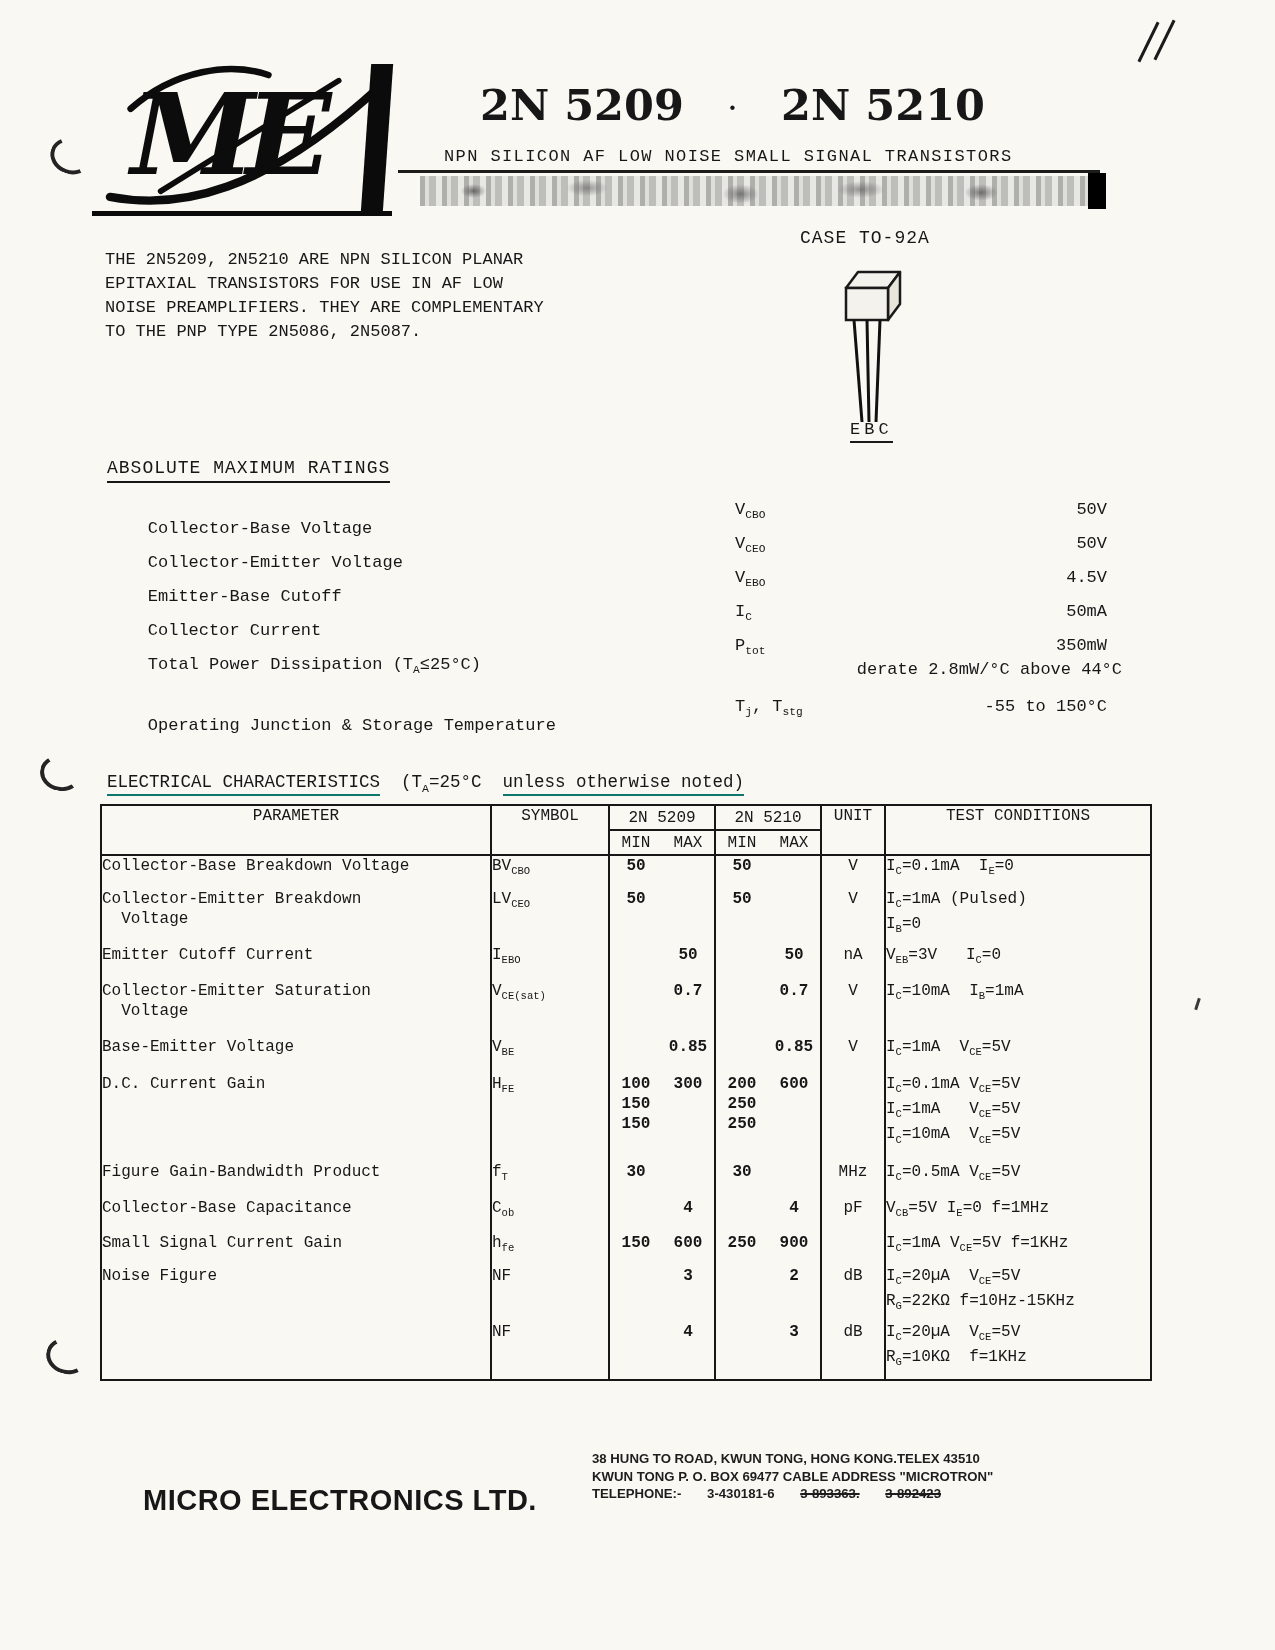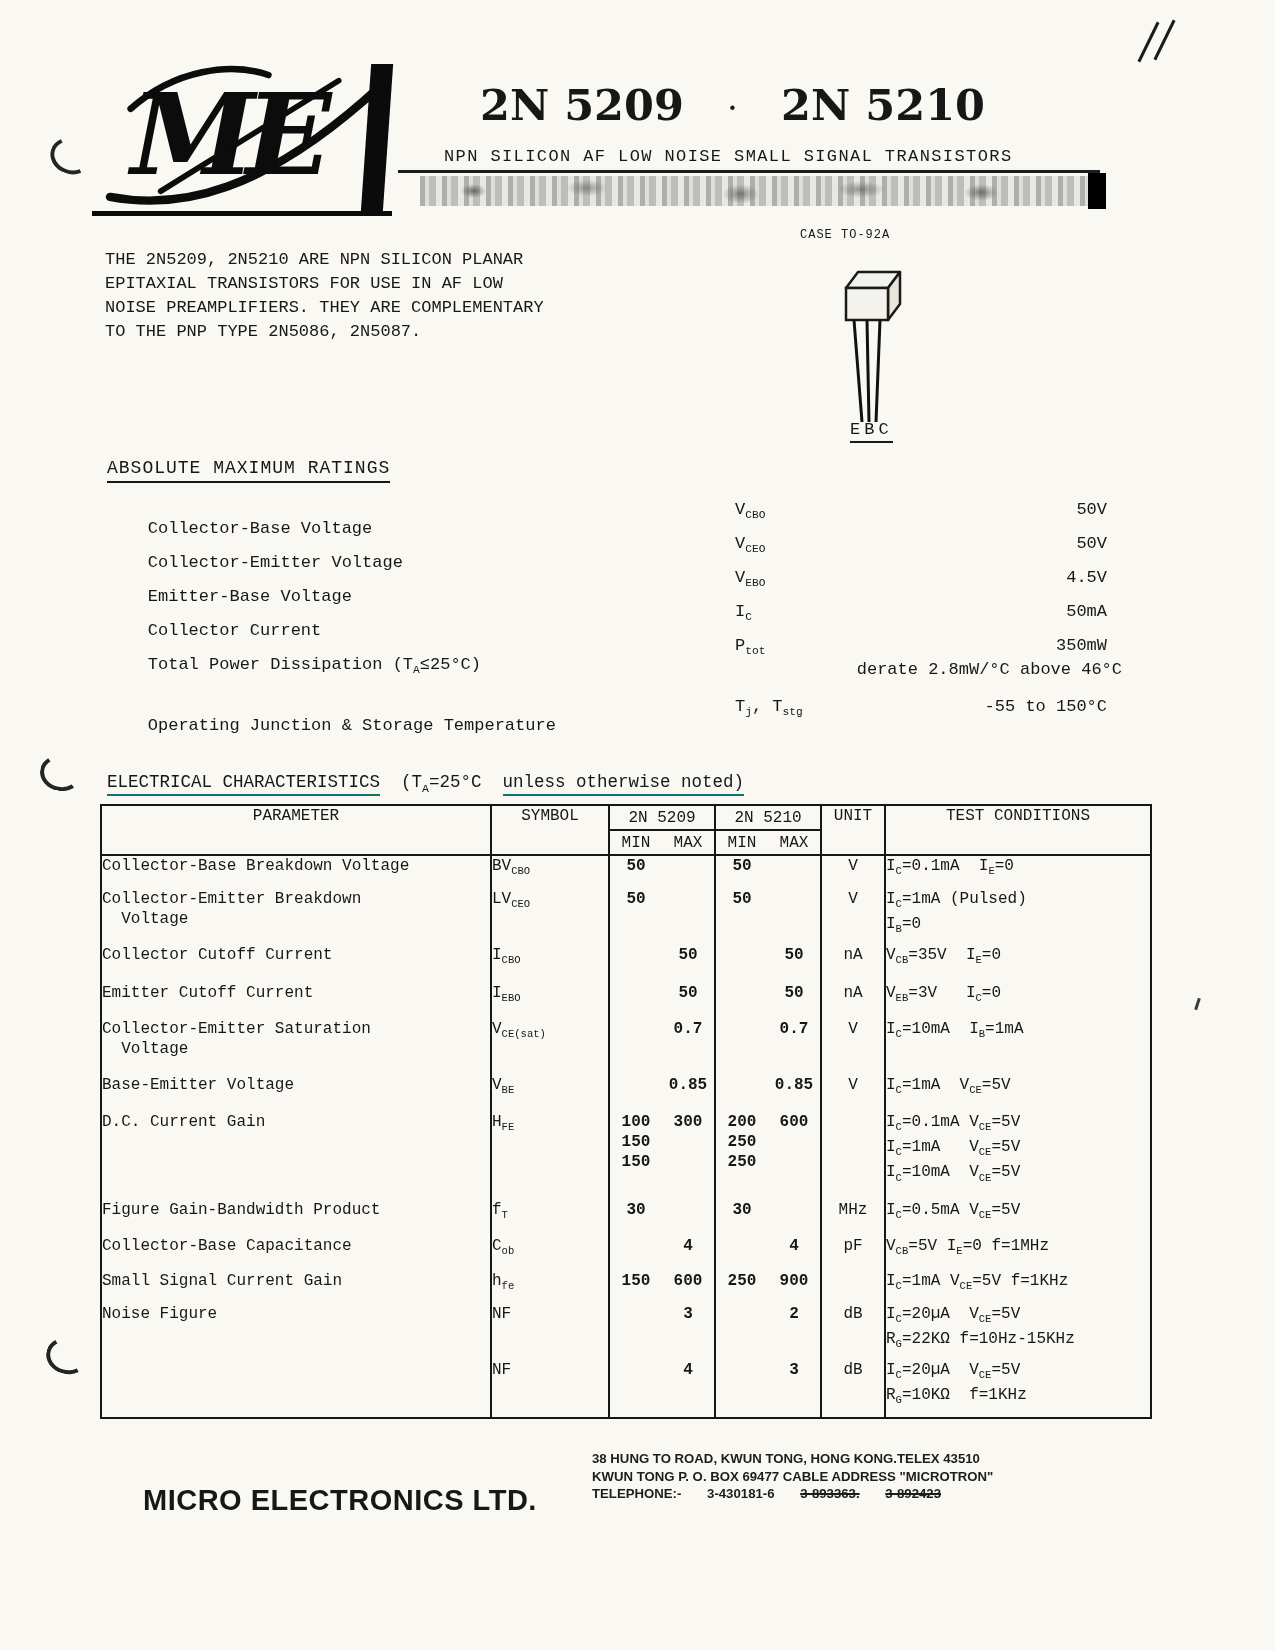--- a/index.html
+++ b/index.html
@@ -26,21 +26,21 @@
       radial-gradient(18px 10px at 8% 50%, rgba(40,40,40,.75), transparent 70%),
       radial-gradient(30px 12px at 25% 40%, rgba(70,70,70,.6), transparent 70%),
       radial-gradient(26px 14px at 48% 60%, rgba(50,50,50,.65), transparent 70%),
       radial-gradient(34px 12px at 66% 45%, rgba(60,60,60,.6), transparent 70%),
       radial-gradient(24px 12px at 84% 55%, rgba(45,45,45,.7), transparent 70%),
       repeating-linear-gradient(90deg, rgba(90,90,90,.55) 0 5px, rgba(160,160,160,.35) 5px 9px,
         rgba(110,110,110,.5) 9px 16px, rgba(180,180,180,.3) 16px 22px);}
   .smudge-endcap{position:absolute;left:1088px;top:173px;width:18px;height:36px;background:#000;}
   
   .intro{position:absolute;left:105px;top:248px;font-size:17px;line-height:24px;white-space:pre-wrap;}
-  .case-label{position:absolute;left:800px;top:228px;font-size:12px;letter-spacing:1px;}
+  .case-label{position:absolute;left:800px;top:228px;font-size:18px;letter-spacing:1px;}
   .pkg{position:absolute;left:828px;top:262px;}
   .pins{position:absolute;left:850px;top:420px;font-size:17px;letter-spacing:4px;
         border-bottom:2px solid #1a1a1a;padding-bottom:2px;}
   
   .sec-heading{position:absolute;left:107px;top:458px;margin:0;font-size:18px;font-weight:normal;
                letter-spacing:1px;border-bottom:2.5px solid #161616;padding-bottom:3px;}
   .r-row{position:absolute;left:107px;width:1000px;height:26px;font-size:17px;white-space:pre;}
   .r-sym{position:absolute;left:628px;top:0;}
   .r-val{position:absolute;right:0;top:0;}
   .r-note{position:absolute;left:107px;top:660px;width:1015px;text-align:right;font-size:17px;}
@@ -134,35 +134,35 @@
     <span>Collector-Base Voltage</span>
     <span class="r-sym">V<sub>CBO</sub></span>
     <span class="r-val">50V</span>
   </div>
   <div class="r-row" style="top:534px;">
     <span>Collector-Emitter Voltage</span>
     <span class="r-sym">V<sub>CEO</sub></span>
     <span class="r-val">50V</span>
   </div>
   <div class="r-row" style="top:568px;">
-    <span>Emitter-Base Voltage</span>
+    <span>Emitter-Base Cutoff</span>
     <span class="r-sym">V<sub>EBO</sub></span>
     <span class="r-val">4.5V</span>
   </div>
   <div class="r-row" style="top:602px;">
     <span>Collector Current</span>
     <span class="r-sym">I<sub>C</sub></span>
     <span class="r-val">50mA</span>
   </div>
   <div class="r-row" style="top:636px;">
     <span>Total Power Dissipation (T<sub>A</sub>≤25°C)</span>
     <span class="r-sym">P<sub>tot</sub></span>
     <span class="r-val">350mW</span>
   </div>
-  <div class="r-note">derate 2.8mW/°C above 46°C</div>
+  <div class="r-note">derate 2.8mW/°C above 44°C</div>
   <div class="r-row" style="top:697px;">
     <span>Operating Junction &amp; Storage Temperature</span>
     <span class="r-sym">T<sub>j</sub>, T<sub>stg</sub></span>
     <span class="r-val">-55 to 150°C</span>
   </div>
 
   <div class="e-heading"><span class="u">ELECTRICAL CHARACTERISTICS</span><span>  (T<sub>A</sub>=25°C  </span><span class="u">unless otherwise noted)</span></div>
 
   <table class="etable">
     <colgroup>
@@ -227,38 +227,20 @@
           <td class="c-mm">
             <div class="mm-line">
               <span class="mm-min">50</span>
               <span class="mm-max"></span>
             </div>
           </td>
           <td class="c-unit">V</td>
           <td class="c-cond">I<sub>C</sub>=1mA (Pulsed)
 I<sub>B</sub>=0</td>
         </tr>
-        <tr class="erow erow-2">
-          <td class="c-param">Collector Cutoff Current</td>
-          <td class="c-sym">I<sub>CBO</sub></td>
-          <td class="c-mm">
-            <div class="mm-line">
-              <span class="mm-min"></span>
-              <span class="mm-max">50</span>
-            </div>
-          </td>
-          <td class="c-mm">
-            <div class="mm-line">
-              <span class="mm-min"></span>
-              <span class="mm-max">50</span>
-            </div>
-          </td>
-          <td class="c-unit">nA</td>
-          <td class="c-cond">V<sub>CB</sub>=35V  I<sub>E</sub>=0</td>
-        </tr>
         <tr class="erow erow-3">
           <td class="c-param">Emitter Cutoff Current</td>
           <td class="c-sym">I<sub>EBO</sub></td>
           <td class="c-mm">
             <div class="mm-line">
               <span class="mm-min"></span>
               <span class="mm-max">50</span>
             </div>
           </td>
           <td class="c-mm">

